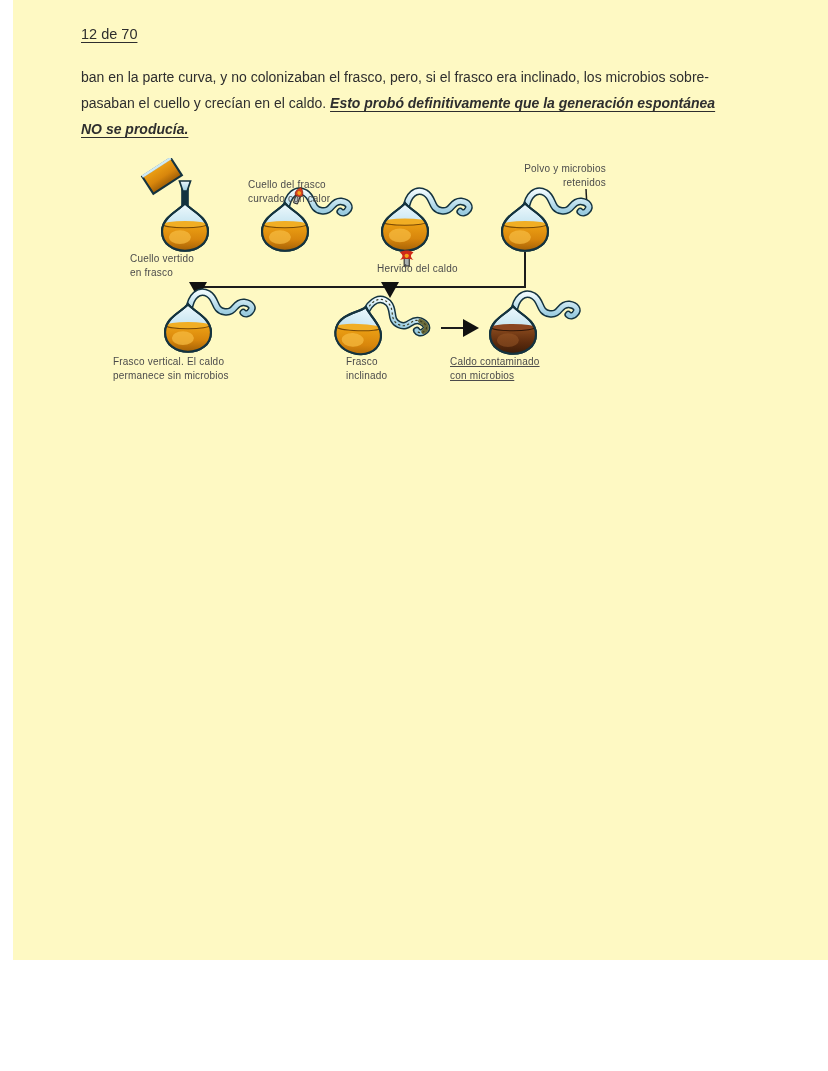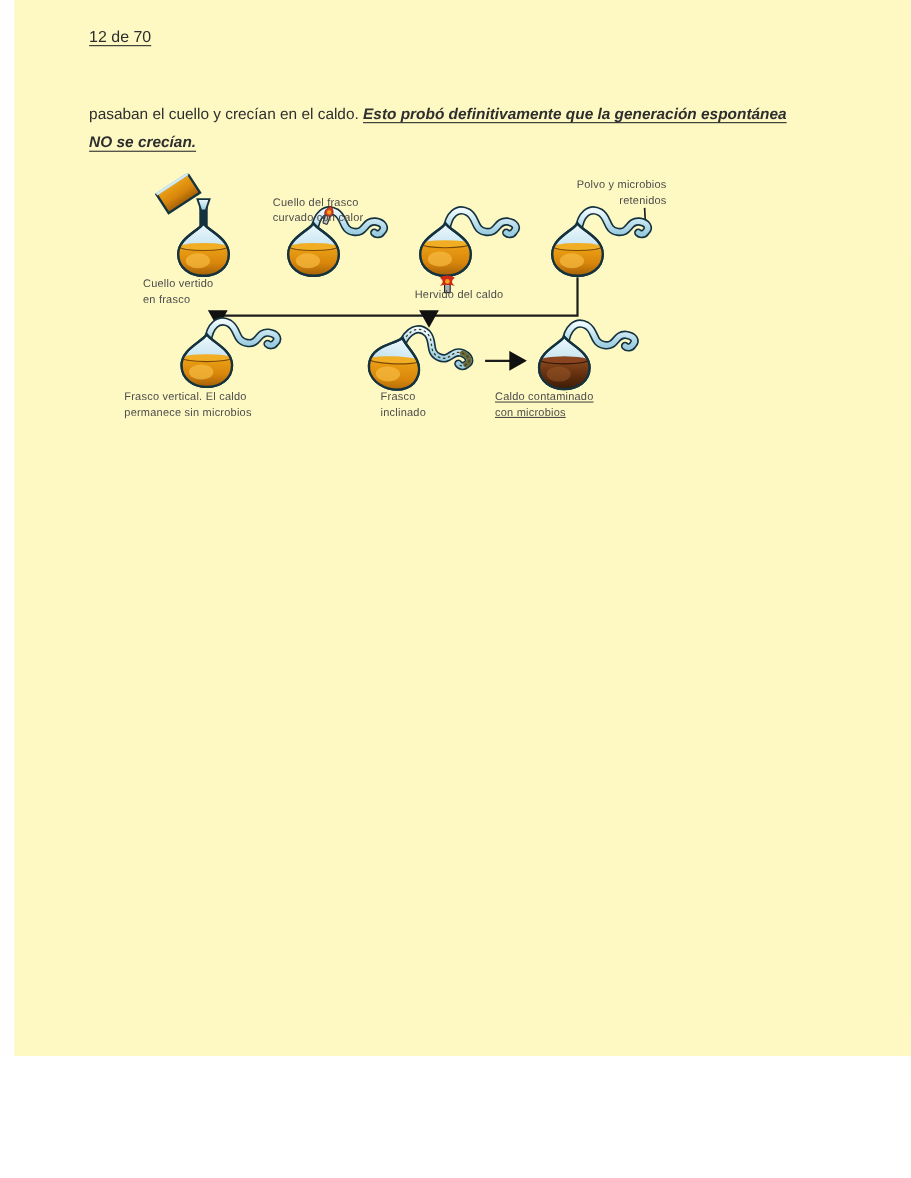--- a/index.html
+++ b/index.html
@@ -16,21 +16,21 @@
   .lbl{position:absolute;font-size:10px;line-height:14px;color:#4b4b4b;letter-spacing:.2px;}
   .lbl.right{text-align:right;}
 </style>
 </head>
 <body>
 
 <div class="page">
 
   <div class="page-number">12 de 70</div>
 
-  <p class="body-text"><br><span>pasaban el cuello y crecían en el caldo. </span><span class="em">Esto probó definitivamente que la generación espontánea</span><br><span class="em">NO se crecían.</span></p>
+  <p class="body-text"><span>ban en la parte curva, y no colonizaban el frasco, pero, si el frasco era inclinado, los microbios sobre-</span><br><span>pasaban el cuello y crecían en el caldo. </span><span class="em">Esto probó definitivamente que la generación espontánea</span><br><span class="em">NO se producía.</span></p>
 
   <div class="figure">
 
     <svg width="505" height="228" viewBox="0 0 505 228">
       <defs>
         <linearGradient id="gGlass" x1="0" y1="0" x2="0" y2="1">
           <stop offset="0" stop-color="#eef9fd"></stop>
             <stop offset="0.5" stop-color="#c2e2ef"></stop>
             <stop offset="1" stop-color="#9acbdf"></stop>
         </linearGradient>

